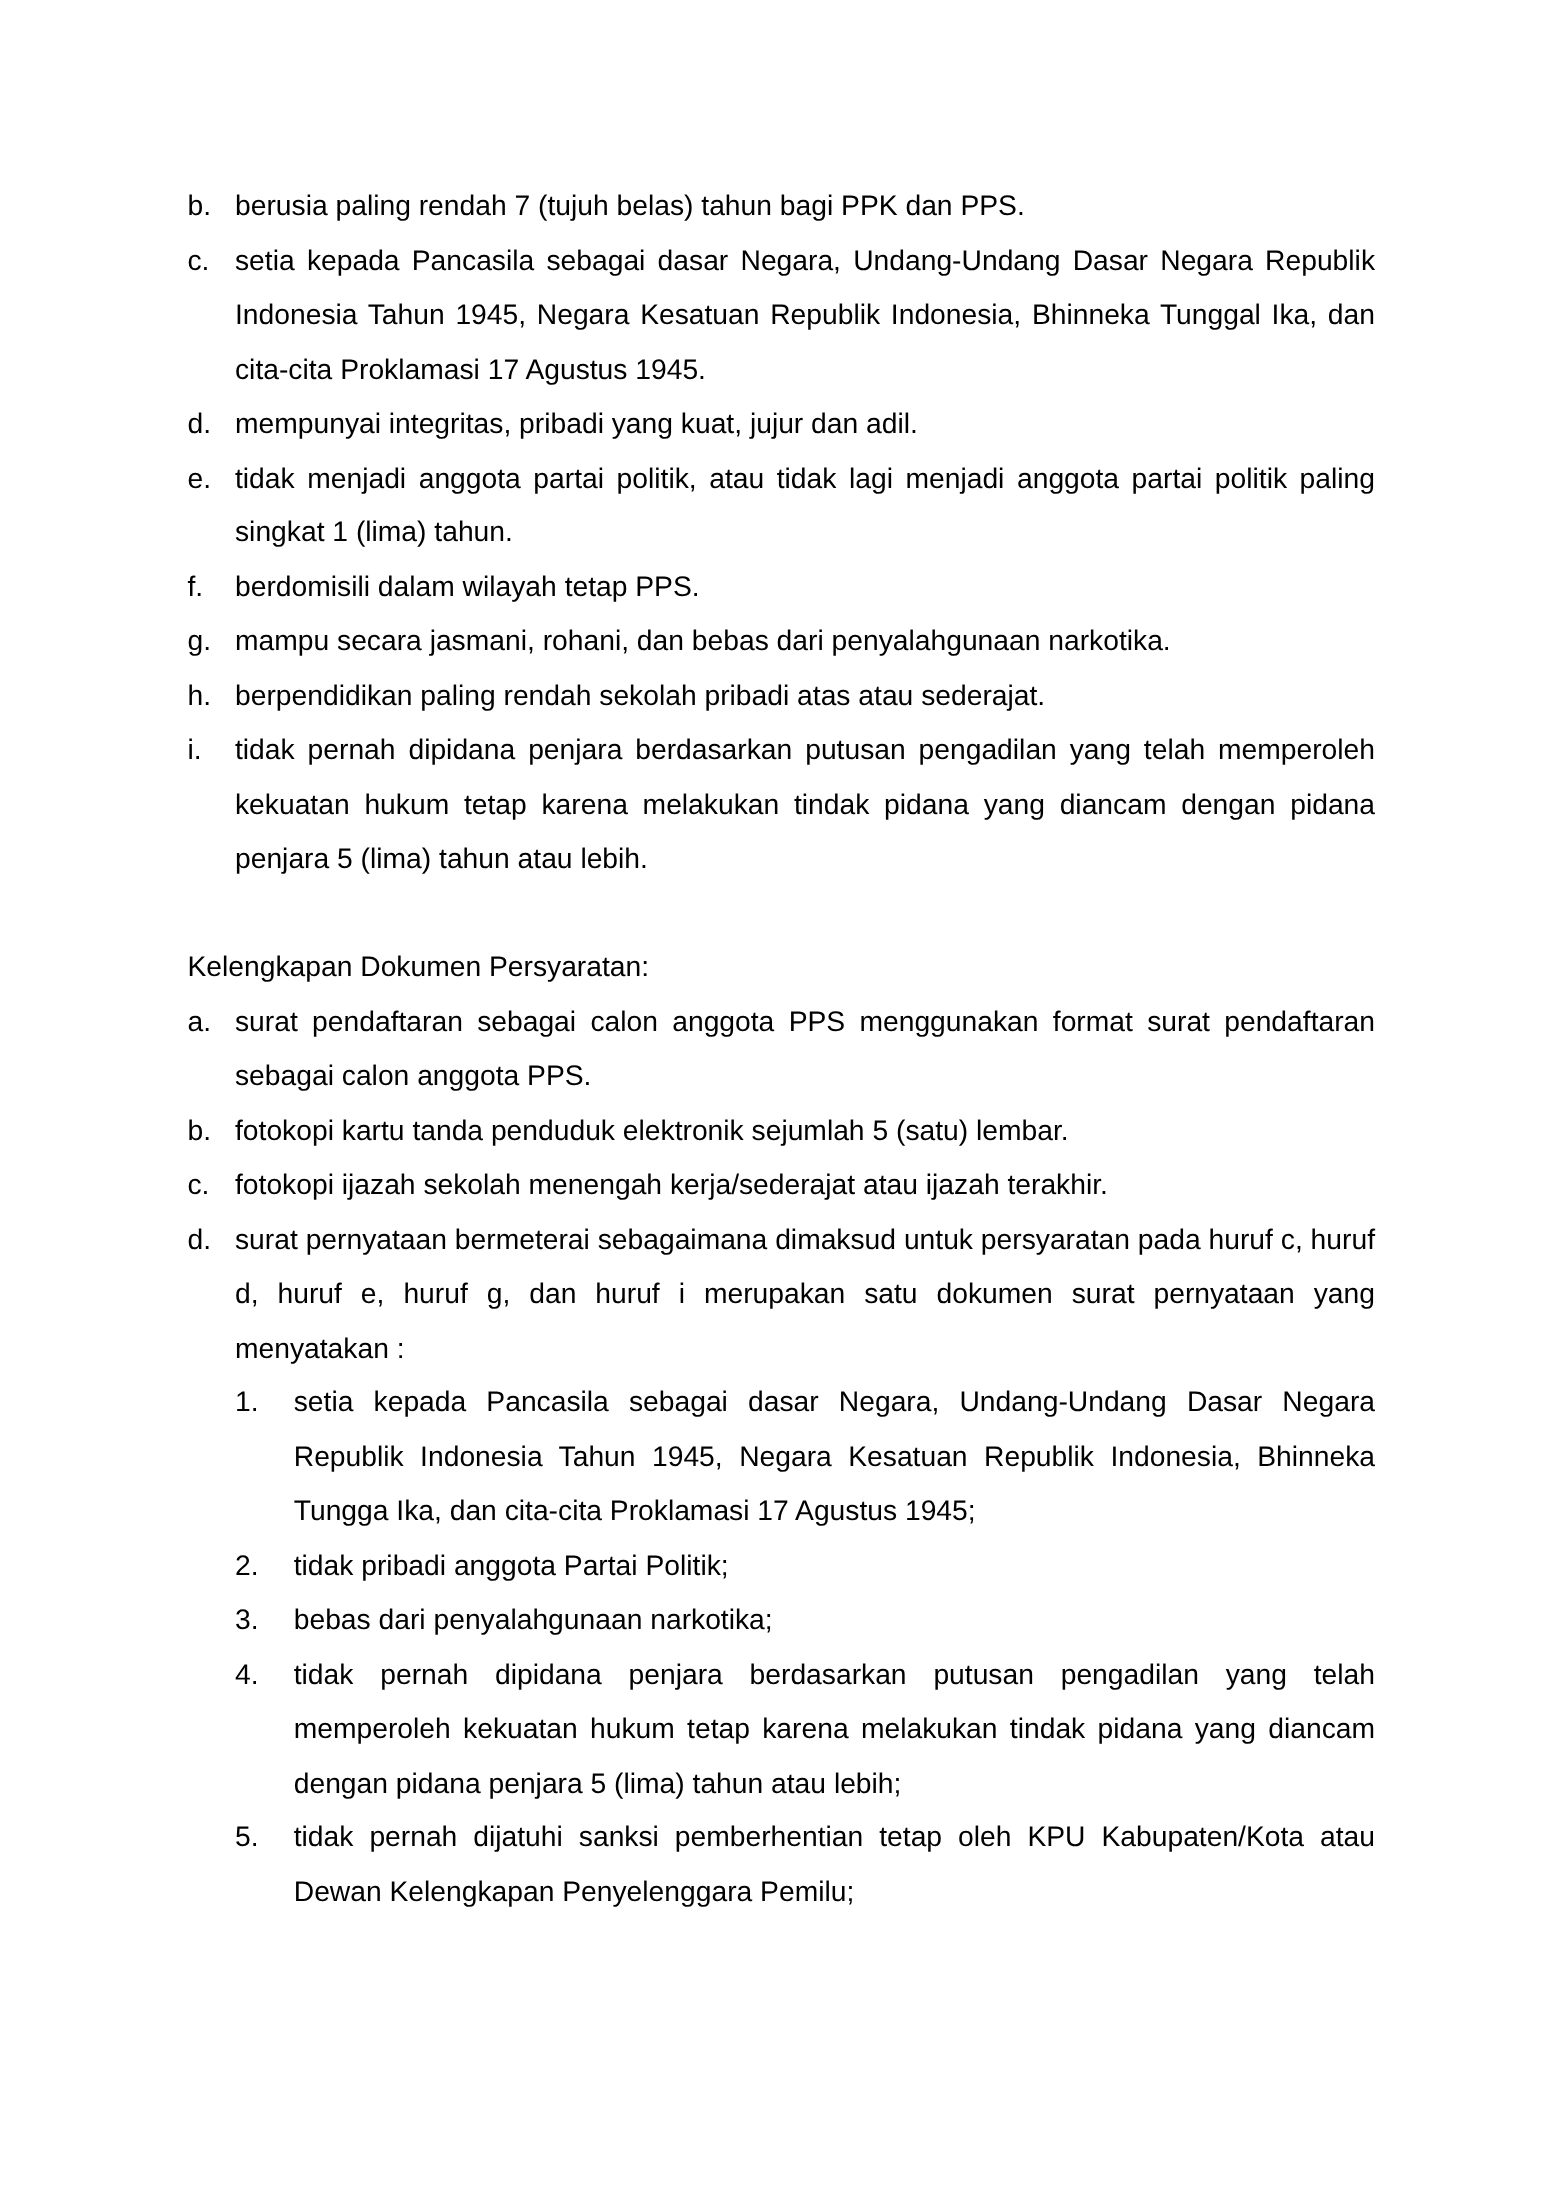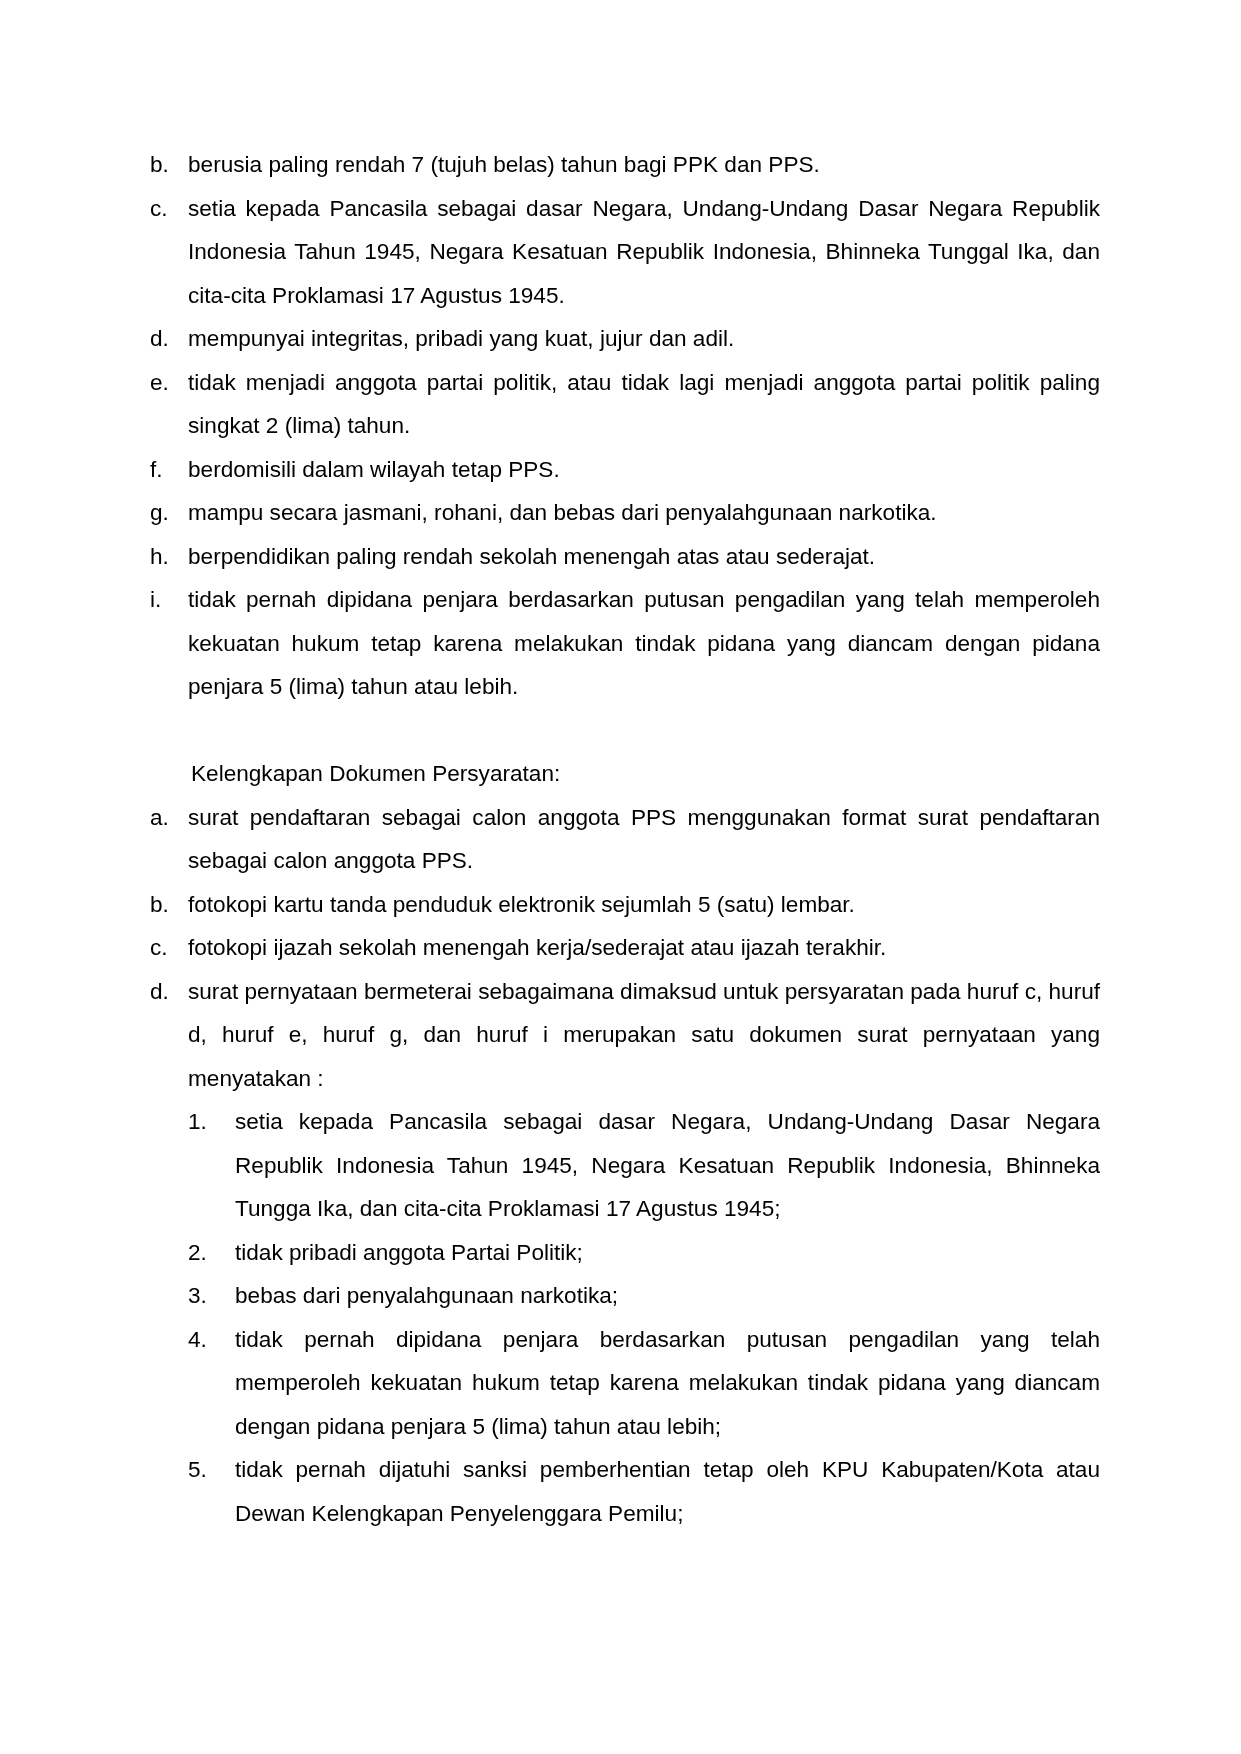--- a/index.html
+++ b/index.html
@@ -4,21 +4,21 @@
 <style>
   html, body { margin: 0; padding: 0; background: #ffffff; }
   body { width: 1241px; height: 1754px; position: relative; overflow: hidden;
          font-family: "Liberation Sans", sans-serif; color: #000; }
   .page { position: absolute; left: 0; top: 0; width: 1241px; height: 1754px; background: #fff; }
   .content { position: absolute; left: 150px; top: 143px; width: 950px;
              font-size: 22.6px; line-height: 43.5px; }
   .item { display: flex; }
   .lbl { width: 38px; flex: 0 0 38px; }
   .txt { flex: 1; text-align: justify; text-align-last: left; }
-  .heading { margin-top: 43.5px; margin-left: 41px; }
+  .heading { margin-top: 43.5px; }
   .sub { margin-left: 38px; }
   .sub .lbl { width: 47px; flex: 0 0 47px; }
 </style>
 </head>
 <body>
 
 <div class="page">
   <div class="content">
 
     <div>
@@ -29,33 +29,33 @@
       <div class="item">
         <span class="lbl">c.</span>
         <span class="txt">setia kepada Pancasila sebagai dasar Negara, Undang-Undang Dasar Negara Republik Indonesia Tahun 1945, Negara Kesatuan Republik Indonesia, Bhinneka Tunggal Ika, dan cita-cita Proklamasi 17 Agustus 1945.</span>
       </div>
       <div class="item">
         <span class="lbl">d.</span>
         <span class="txt">mempunyai integritas, pribadi yang kuat, jujur dan adil.</span>
       </div>
       <div class="item">
         <span class="lbl">e.</span>
-        <span class="txt">tidak menjadi anggota partai politik, atau tidak lagi menjadi anggota partai politik paling singkat 2 (lima) tahun.</span>
+        <span class="txt">tidak menjadi anggota partai politik, atau tidak lagi menjadi anggota partai politik paling singkat 1 (lima) tahun.</span>
       </div>
       <div class="item">
         <span class="lbl">f.</span>
         <span class="txt">berdomisili dalam wilayah tetap PPS.</span>
       </div>
       <div class="item">
         <span class="lbl">g.</span>
         <span class="txt">mampu secara jasmani, rohani, dan bebas dari penyalahgunaan narkotika.</span>
       </div>
       <div class="item">
         <span class="lbl">h.</span>
-        <span class="txt">berpendidikan paling rendah sekolah menengah atas atau sederajat.</span>
+        <span class="txt">berpendidikan paling rendah sekolah pribadi atas atau sederajat.</span>
       </div>
       <div class="item">
         <span class="lbl">i.</span>
         <span class="txt">tidak pernah dipidana penjara berdasarkan putusan pengadilan yang telah memperoleh kekuatan hukum tetap karena melakukan tindak pidana yang diancam dengan pidana penjara 5 (lima) tahun atau lebih.</span>
       </div>
     </div>
 
     <div class="heading">Kelengkapan Dokumen Persyaratan:</div>
 
     <div>

